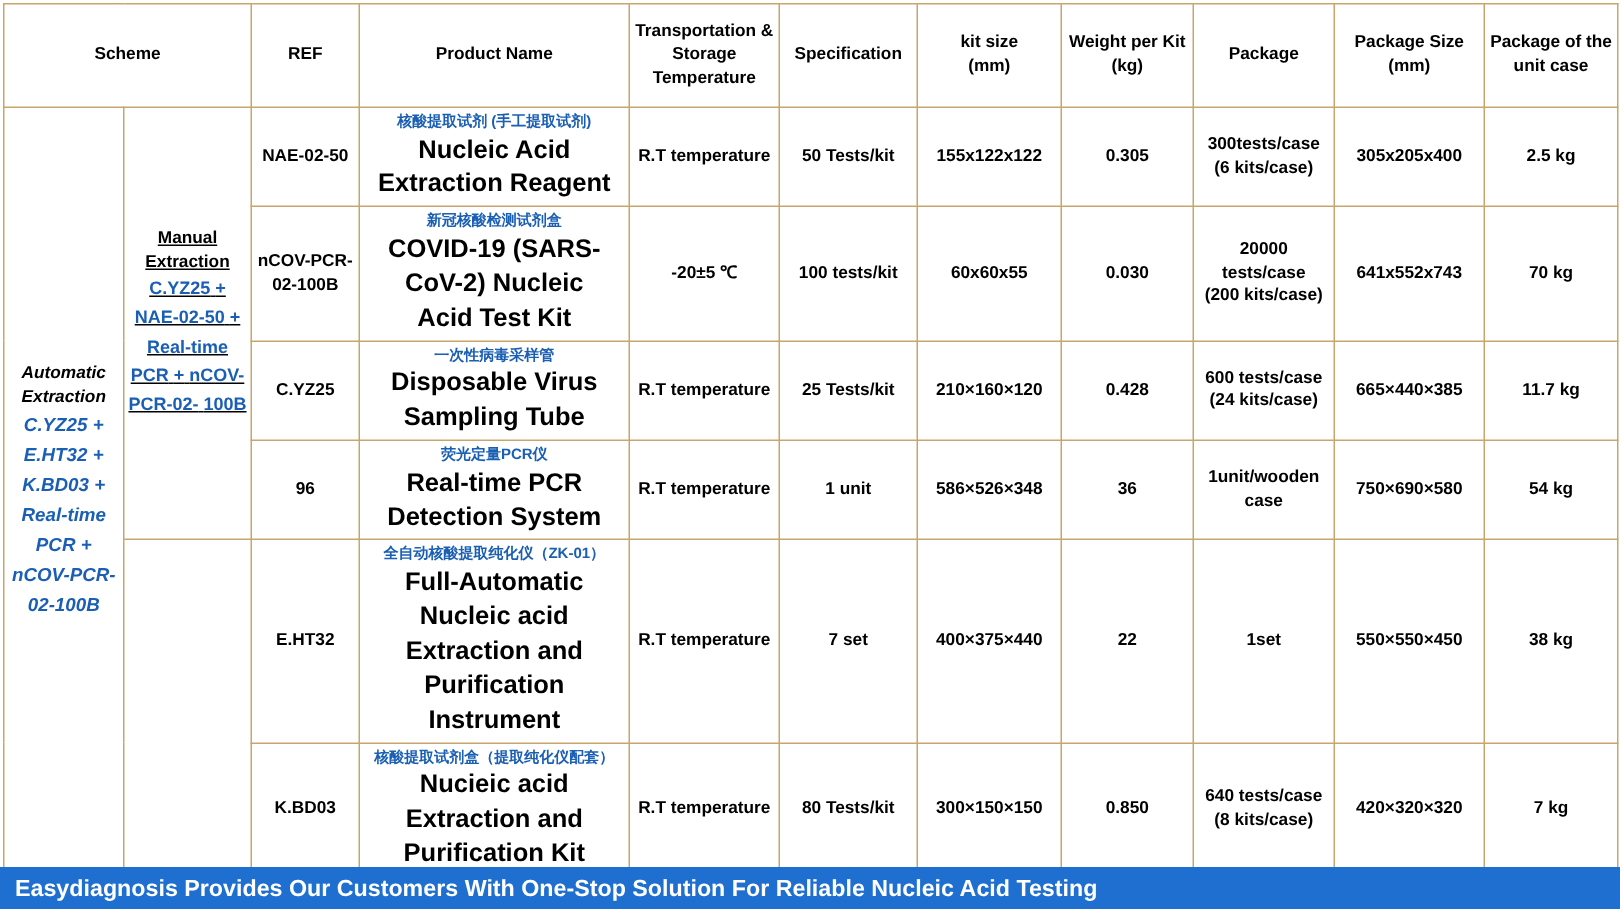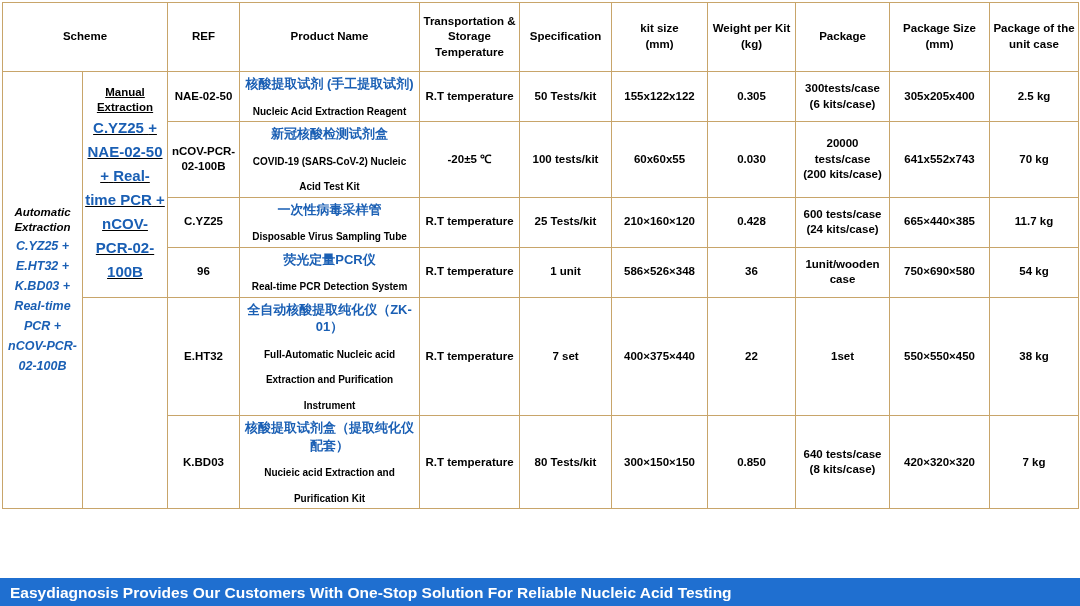--- a/index.html
+++ b/index.html
@@ -55,46 +55,45 @@
   }
   .c-manual {
     color: #1a5fb4;
     font-size: 14px;
     font-weight: bold;
     line-height: 1.6;
     text-decoration: underline;
   }
   .c-sub {
     color: #1a5fb4;
-    font-size: 15px;
+    font-size: 12px;
     font-weight: bold;
     line-height: 1.6;
   }
   .ref {
     color: #1a5fb4;
     font-size: 11.5px;
     font-weight: bold;
   }
   .ref-black {
     color: #000;
     font-size: 11.5px;
     font-weight: bold;
   }
   .pname-cn {
     color: #1a5fb4;
-    font-size: 13px;
+    font-size: 10px;
     font-weight: bold;
     display: block;
   }
   .pname-en {
     color: #000;
-    font-size: 10px;
+    font-size: 17px;
     font-weight: bold;
     display: block;
-    margin-top: 12px;
   }
   .multi span {
     display: block;
   }
   .banner {
     position: absolute;
     left: 0;
     bottom: 0;
     width: 1080px;
     height: 30px;

